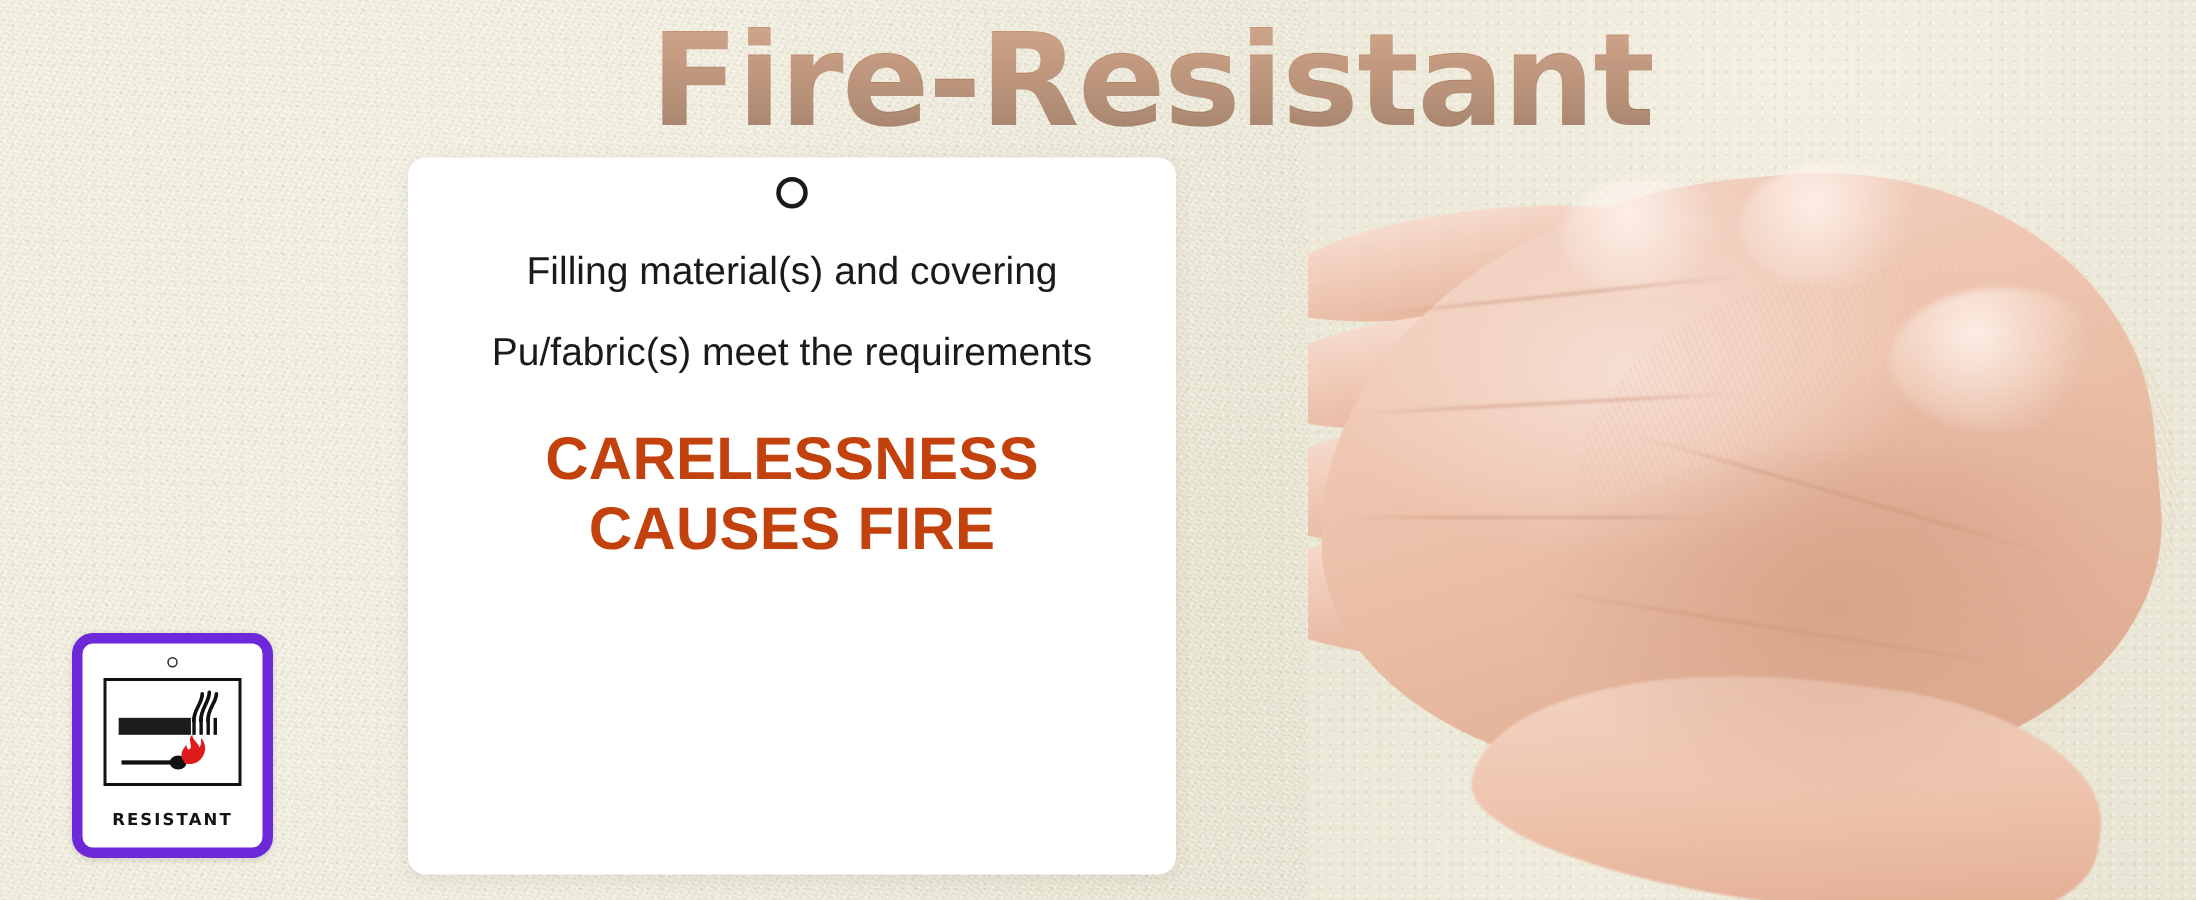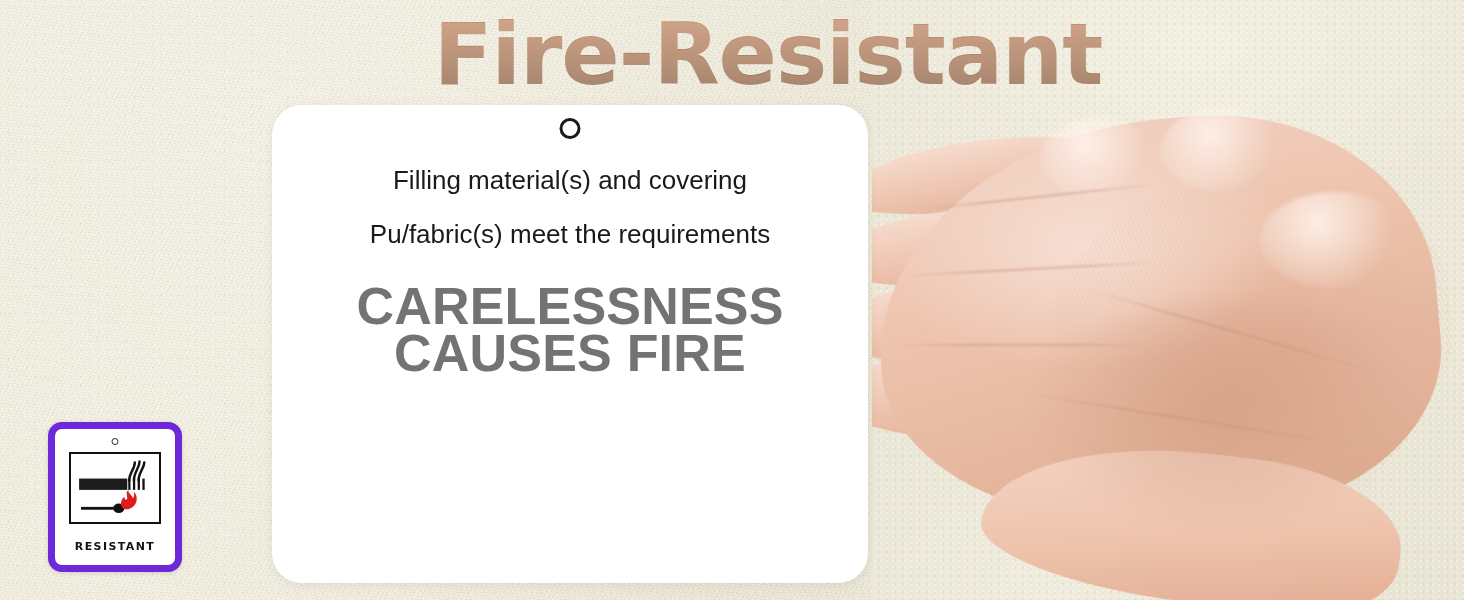--- a/index.html
+++ b/index.html
@@ -171,24 +171,24 @@
     text-shadow: 0 1px 0 rgba(255,255,255,.15);
     white-space: nowrap;
     padding-left: 36px;
   }
 
   
   .label-card {
     position: absolute;
     left: 272px;
     top: 105px;
-    width: 596px;
+    width: 512px;
     height: 478px;
     background: #ffffff;
-    border-radius: 30px;
+    border-radius: 12px;
     box-shadow: 0 2px 10px rgba(90,80,60,.10);
   }
   .card-hole {
     position: absolute;
     left: 50%;
     top: 13px;
     transform: translateX(-50%);
     width: 21px;
     height: 21px;
     border: 3px solid #1a1a1a;
@@ -218,23 +218,23 @@
     line-height: 44px;
     color: #111111;
     margin-top: 12px;
     letter-spacing: -0.4px;
     white-space: nowrap;
   }
   .card-warning {
     margin-top: 22px;
     font-family: "Liberation Sans", sans-serif;
     font-weight: 700;
-    font-size: 52px;
+    font-size: 40px;
     line-height: 47px;
-    color: #737373;
+    color: #c2410c;
     letter-spacing: .2px;
   }
 
   
   .badge {
     position: absolute;
     left: 48px;
     top: 422px;
     width: 134px;
     height: 150px;

